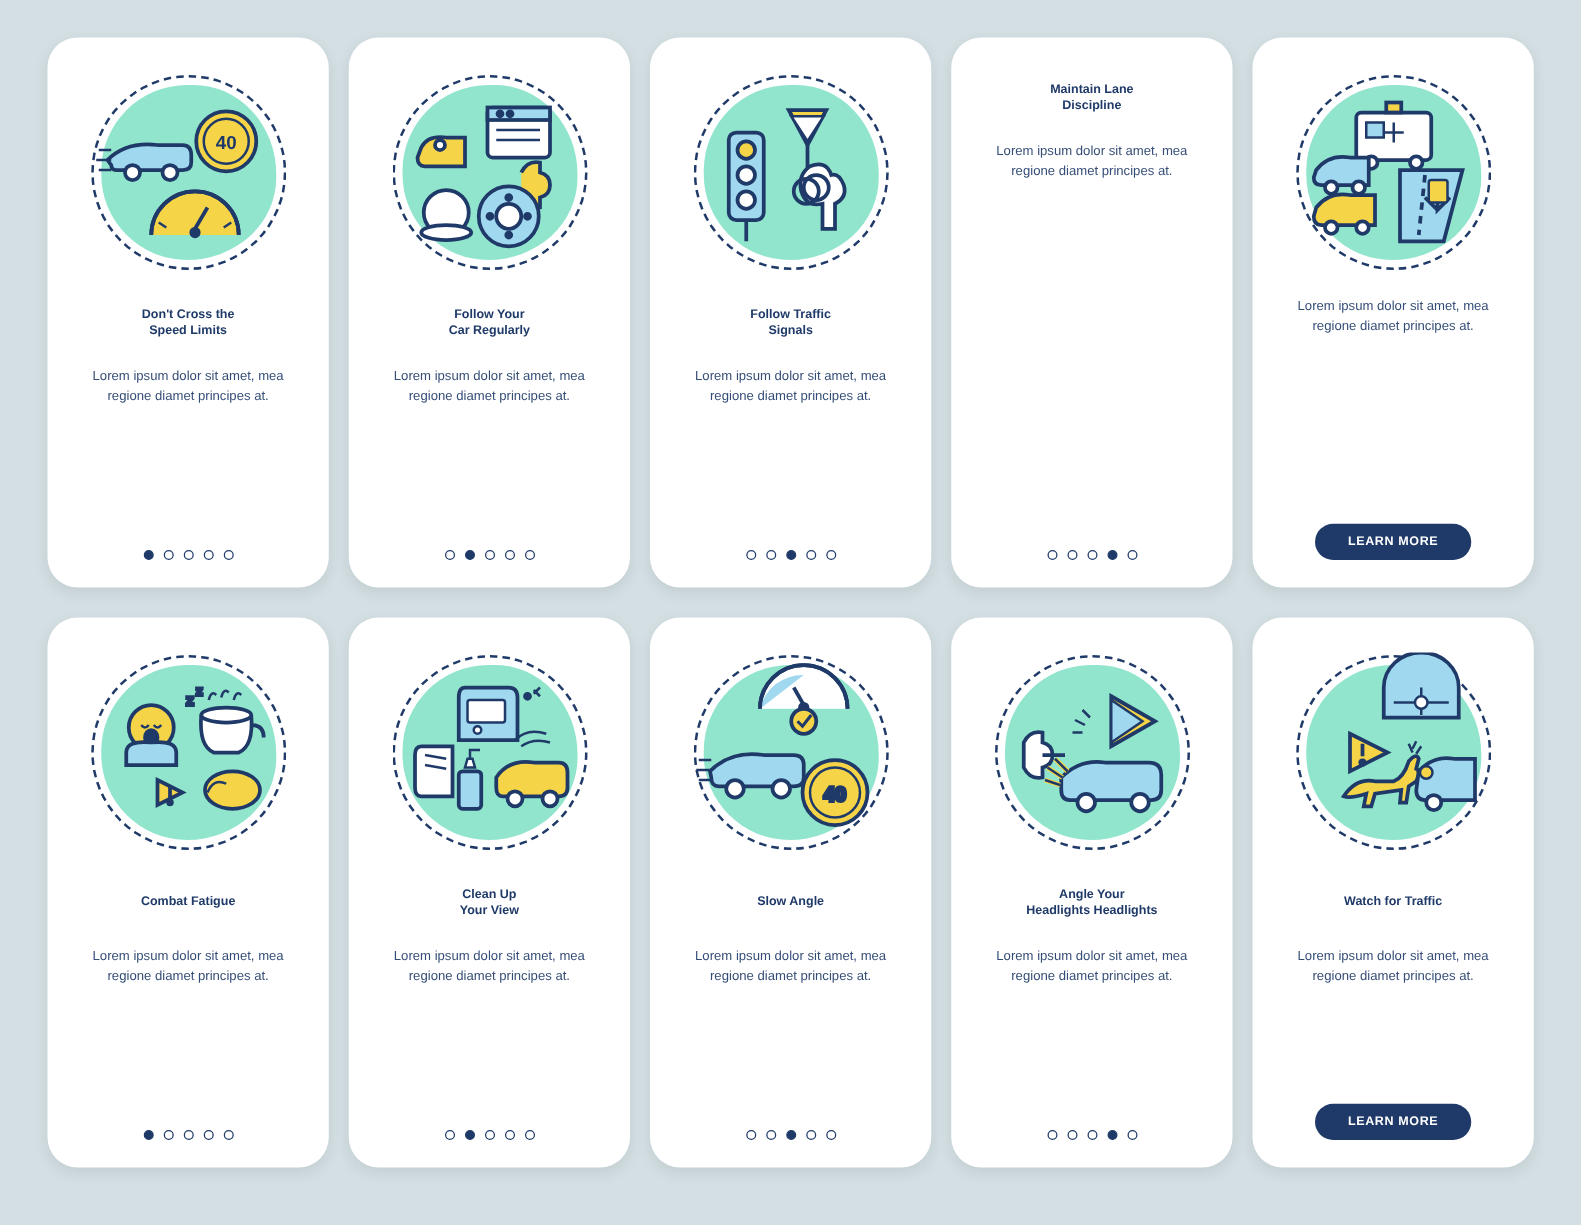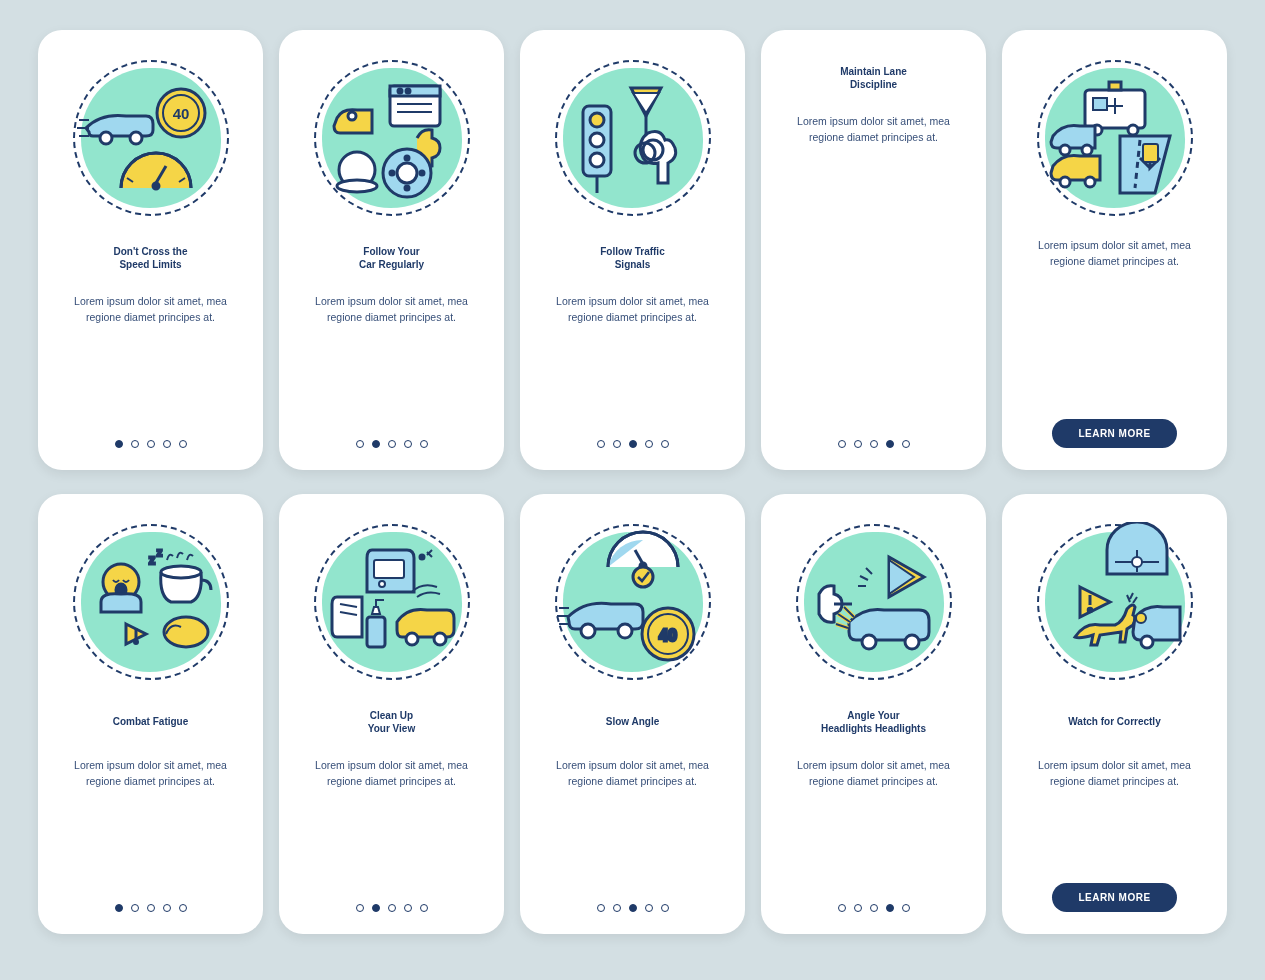--- a/index.html
+++ b/index.html
@@ -392,17 +392,17 @@
         <g transform="translate(70,95)">
           <path d="M-30 20 Q-20 5 -5 8 L10 8 Q18 5 22 -8 Q28 -15 30 -10 L28 -2 Q32 0 28 8 L22 12 L20 25 L15 25 L16 15 L-5 18 L-8 28 L-14 28 L-12 18 Q-25 22 -30 20 Z" fill="#f5d547"></path>
           <path d="M25 -15 L22 -22 M28 -14 L32 -20 M25 -18 L28 -24" stroke-width="2"></path>
         </g>
         <path d="M100 95 Q112 82 128 85 L145 85 L145 118 L105 118 Q98 118 98 110 Z" fill="#a0d8ef"></path>
         <circle cx="112" cy="120" r="6" fill="#fff"></circle>
         <circle cx="106" cy="96" r="5" fill="#f5d547" stroke-width="2"></circle>
       </g>
         </svg>
       </div>
-      <div class="title">Watch for Correctly</div>
+      <div class="title">Watch for Traffic</div>
       <div class="desc">Lorem ipsum dolor sit amet, mea regione diamet principes at.</div>
       <button class="learn-btn">LEARN MORE</button>
     </div>
   </div>
 
 </body></html>

